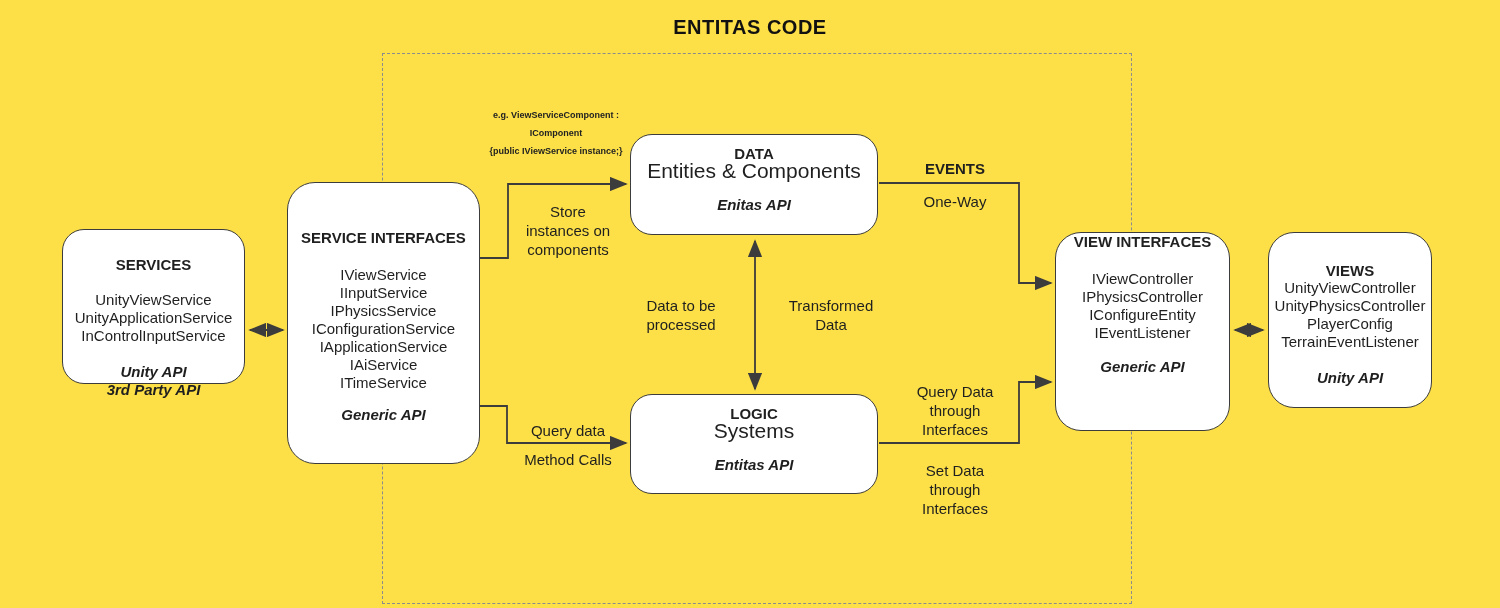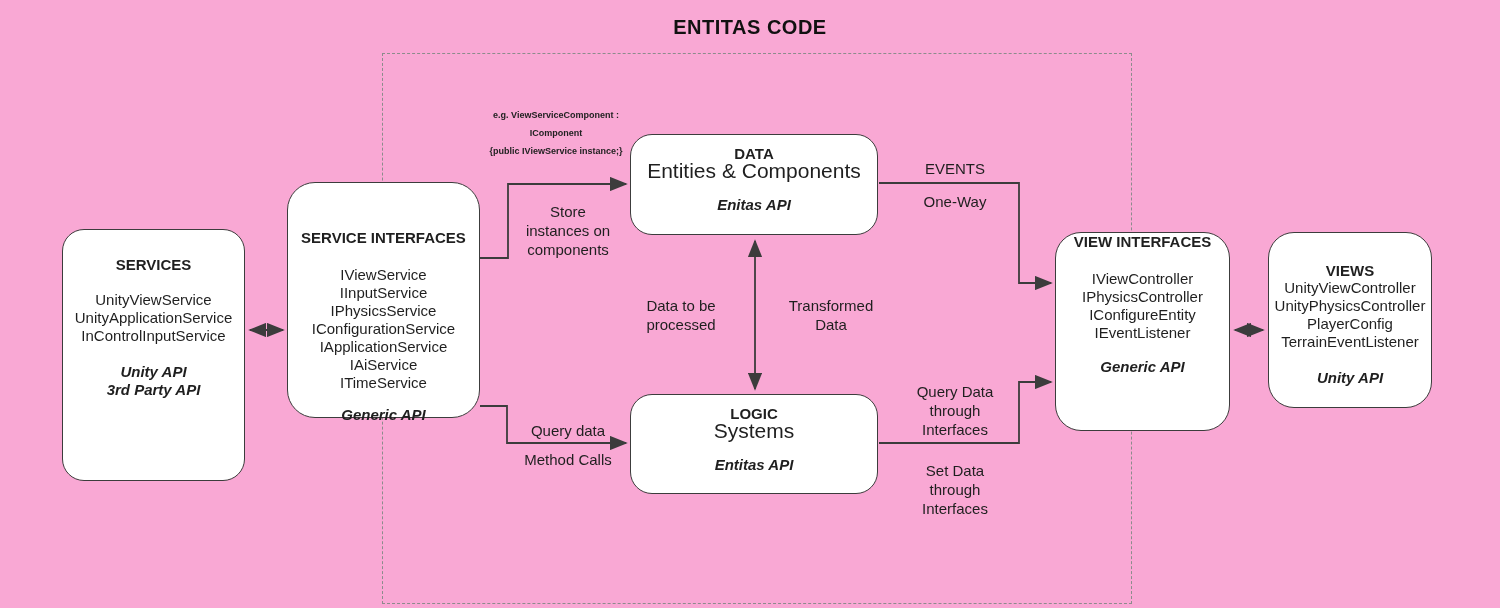--- a/index.html
+++ b/index.html
@@ -1,17 +1,17 @@
 <!DOCTYPE html>
 <html><head>
 <meta charset="utf-8">
 <style>
   html,body{margin:0;padding:0;background:#ffffff;}
   #canvas{
-    position:relative;width:1500px;height:608px;background:#f9a8d4;
+    position:relative;width:1500px;height:608px;background:#fde047;
     font-family:"Liberation Sans",sans-serif;color:#1f1f1f;overflow:hidden;
   }
   .diagram-title{
     position:absolute;left:600px;top:16px;width:300px;text-align:center;
     font-size:20px;font-weight:bold;letter-spacing:.5px;color:#111;
   }
   .dashed-rect{
     position:absolute;left:382px;top:53px;width:748px;height:549px;
     border:1px dashed #8c8c8c;z-index:0;
   }
@@ -19,25 +19,25 @@
     position:absolute;background:#ffffff;border:1.5px solid #3c3c3c;
     border-radius:22px;z-index:1;display:flex;flex-direction:column;
     align-items:center;text-align:center;box-sizing:border-box;
   }
   .box-title{font-weight:bold;font-size:15px;line-height:17px;}
   .box-sub{font-size:21px;line-height:18px;}
   .box-items{font-size:15px;line-height:18px;}
   .box-items .line{white-space:nowrap;}
   .box-api{font-weight:bold;font-style:italic;font-size:15px;line-height:18px;white-space:pre-line;}
 
-  #box-services{left:62px;top:229px;width:183px;height:252px;padding-top:26px;}
+  #box-services{left:62px;top:229px;width:183px;height:155px;padding-top:26px;}
   #box-services .box-items{margin-top:18px;}
   #box-services .box-api{margin-top:18px;}
 
-  #box-service-interfaces{left:287px;top:182px;width:193px;height:236px;padding-top:46px;border-radius:28px;}
+  #box-service-interfaces{left:287px;top:182px;width:193px;height:282px;padding-top:46px;border-radius:28px;}
   #box-service-interfaces .box-items{margin-top:20px;}
   #box-service-interfaces .box-api{margin-top:14px;}
 
   #box-data{left:630px;top:134px;width:248px;height:101px;padding-top:10px;}
   #box-data .box-api{margin-top:16px;}
 
   #box-logic{left:630px;top:394px;width:248px;height:100px;padding-top:10px;}
   #box-logic .box-api{margin-top:16px;}
 
   #box-view-interfaces{left:1055px;top:232px;width:175px;height:199px;border-radius:26px;}
@@ -132,21 +132,21 @@
 
   <div class="edge-label" style="left:498px;top:202px;width:140px;">Store
 instances on
 components</div>
   <div class="edge-label" style="left:498px;top:421px;width:140px;">Query data</div>
   <div class="edge-label" style="left:498px;top:450px;width:140px;">Method Calls</div>
   <div class="edge-label" style="left:611px;top:296px;width:140px;">Data to be
 processed</div>
   <div class="edge-label" style="left:761px;top:296px;width:140px;">Transformed
 Data</div>
-  <div class="edge-label" style="left:885px;top:159px;width:140px;">EVENTS</div>
+  <div class="edge-label" style="left:885px;top:159px;width:140px;font-weight:bold;">EVENTS</div>
   <div class="edge-label" style="left:885px;top:192px;width:140px;">One-Way</div>
   <div class="edge-label" style="left:885px;top:382px;width:140px;">Query Data
 through
 Interfaces</div>
   <div class="edge-label" style="left:885px;top:461px;width:140px;">Set Data
 through
 Interfaces</div>
 
   <svg id="connectors" width="1500" height="608" viewBox="0 0 1500 608">
     <defs>

